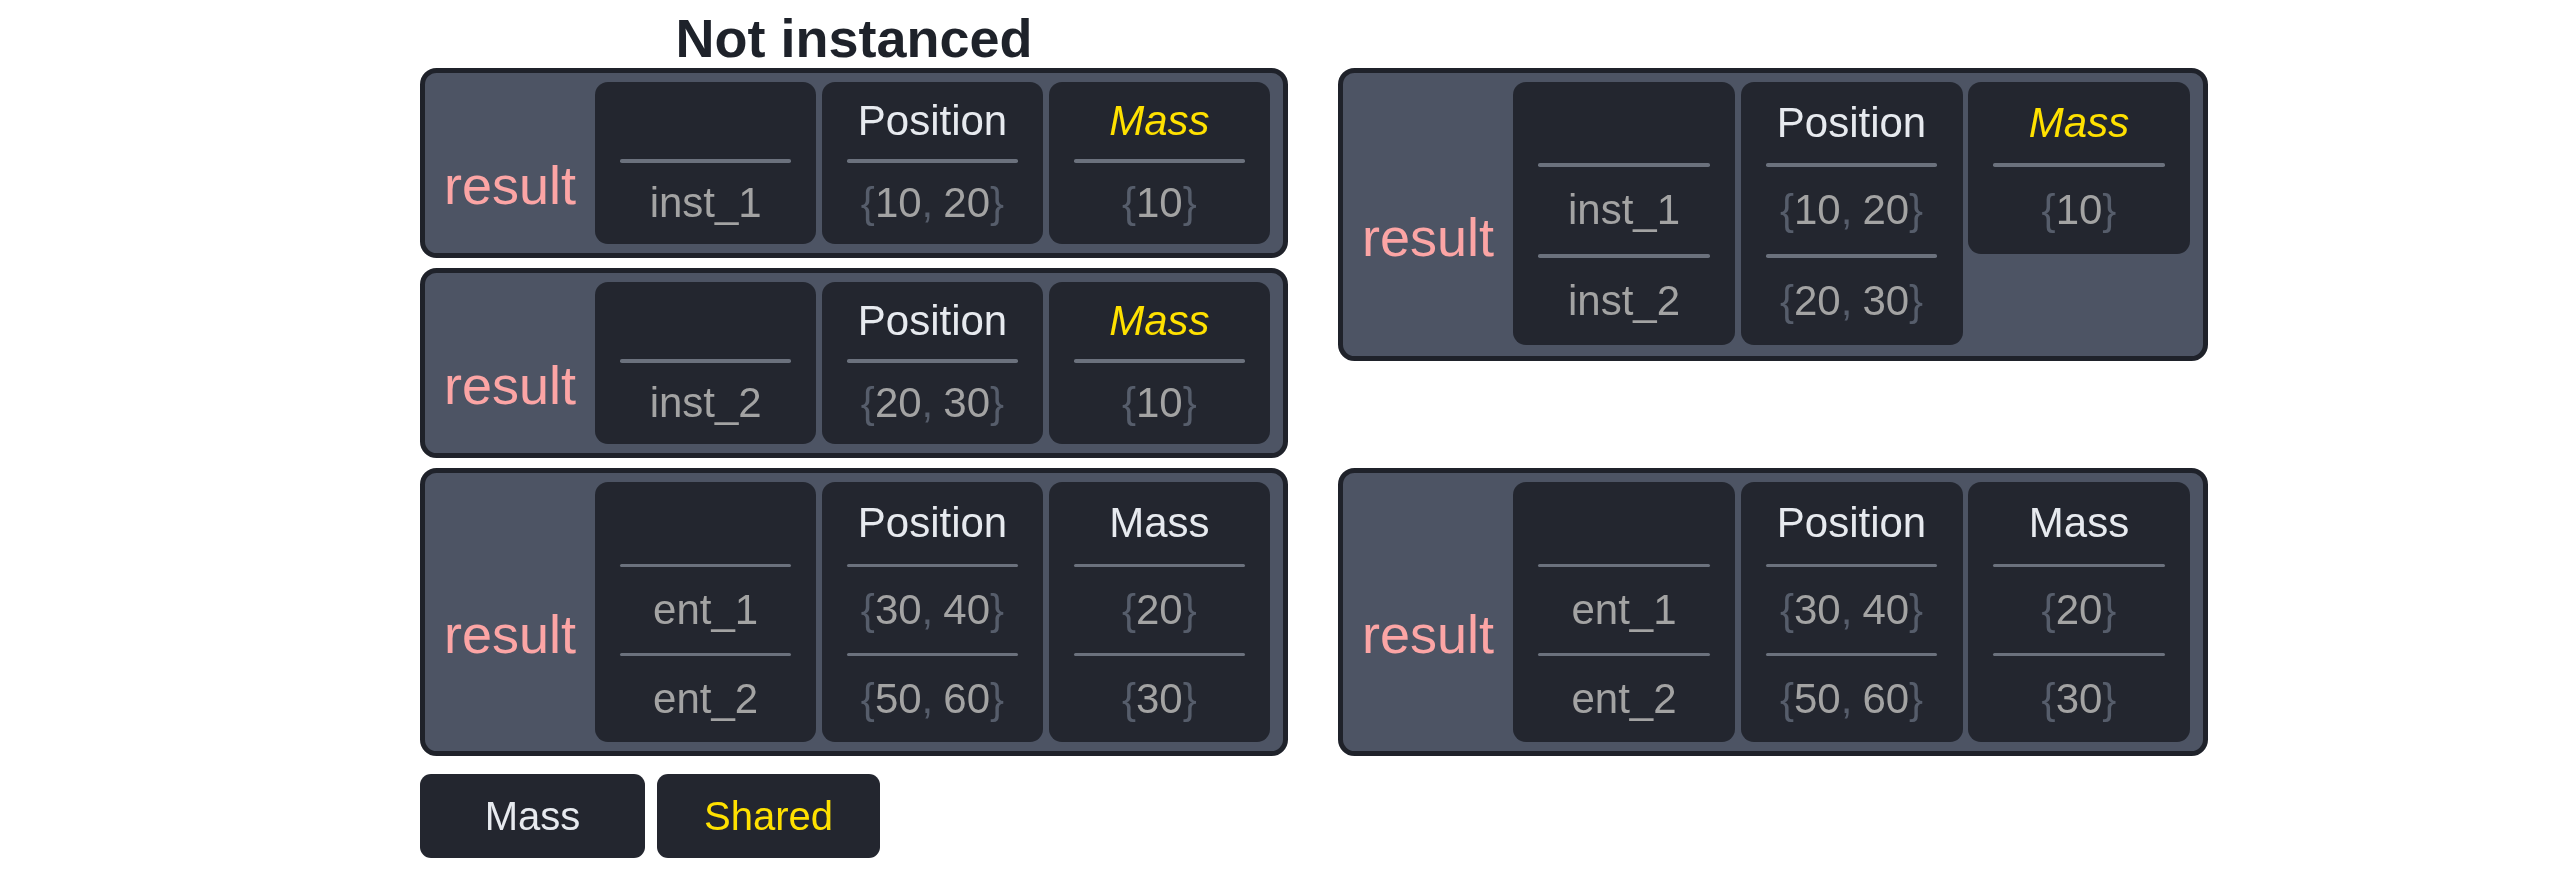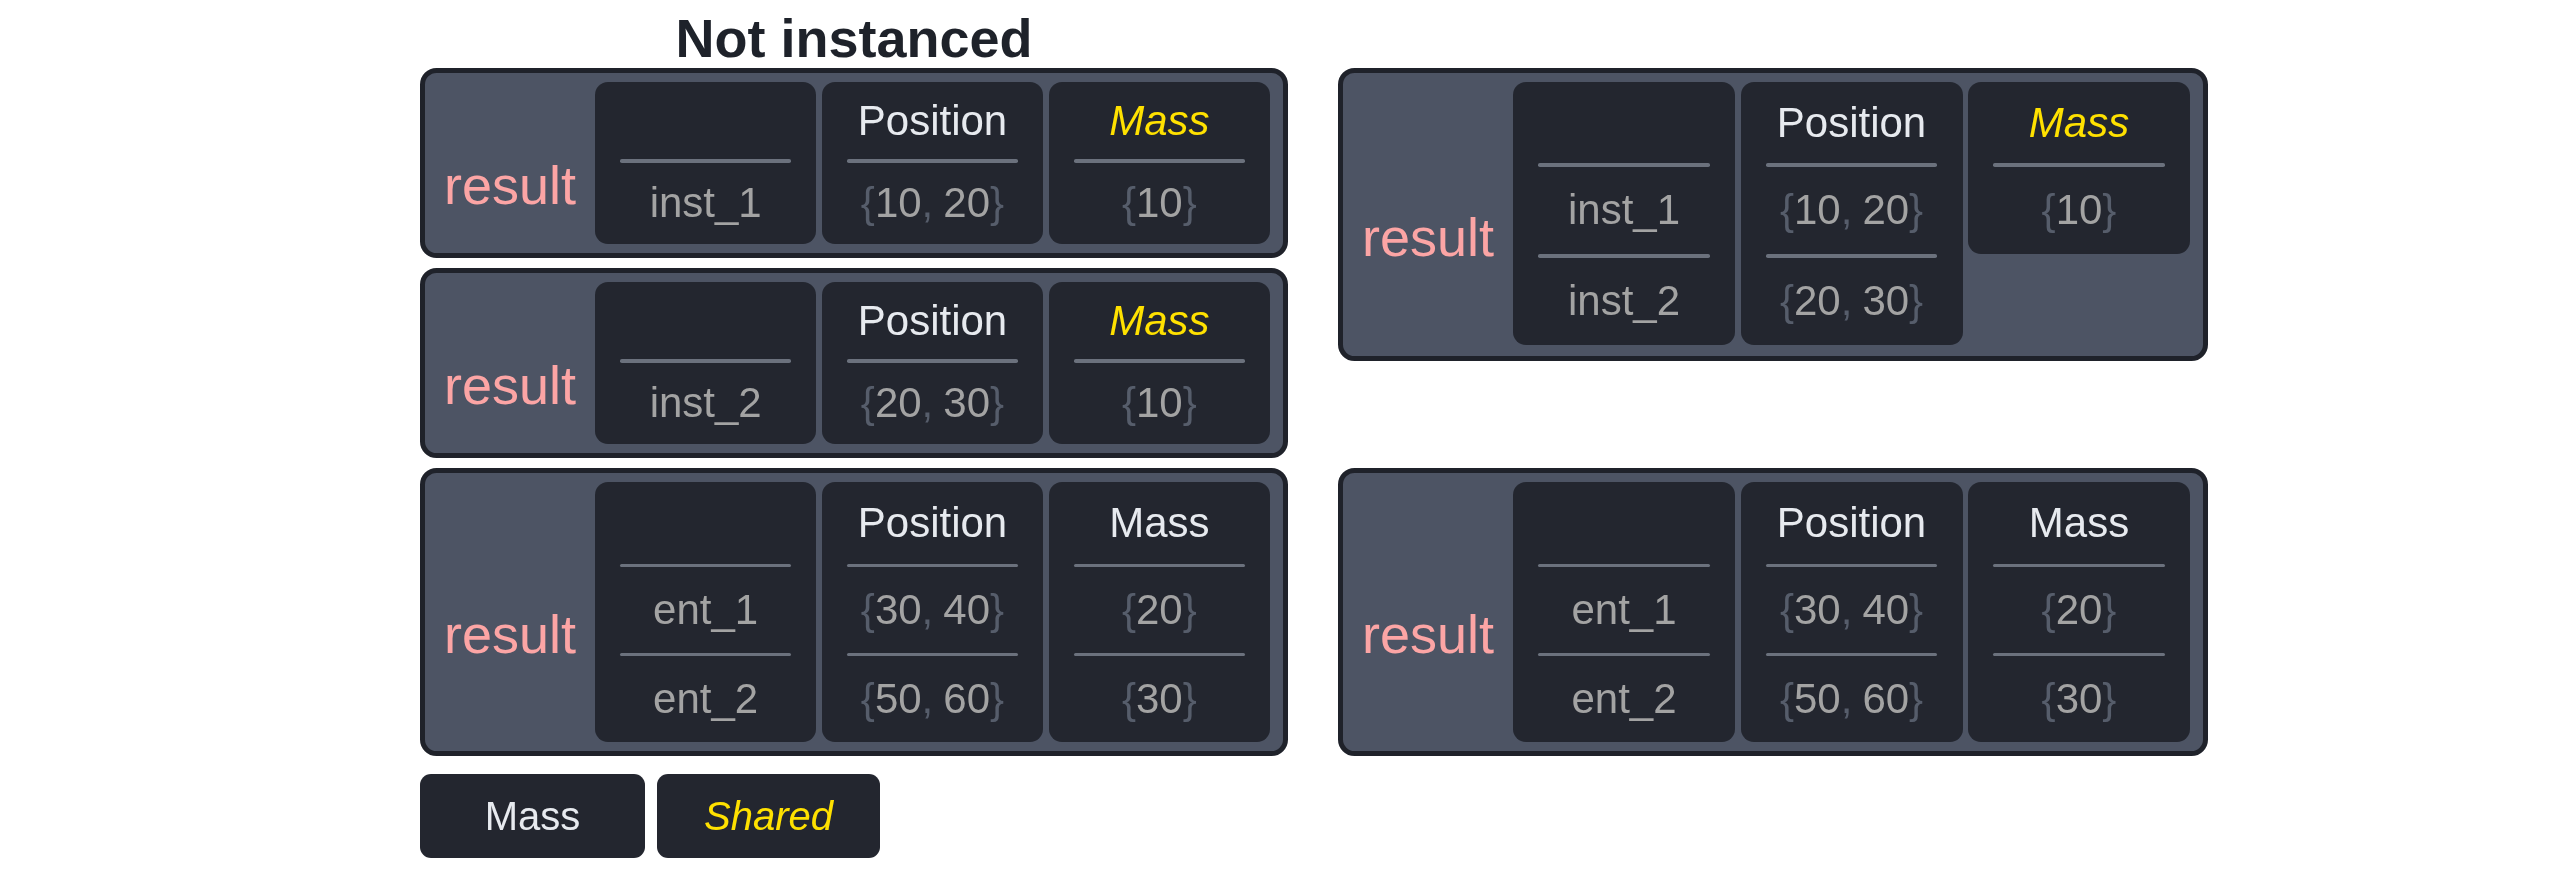--- a/index.html
+++ b/index.html
@@ -48,21 +48,21 @@
   
   .box.tr .cells{align-items:flex-start;}
   .box.tr .hdr{flex:0 0 81px;width:100%;}
   .box.tr .val{flex:0 0 87px;width:100%;}
   .tag{
     position:absolute;top:774px;height:84px;box-sizing:border-box;
     background:#23262f;border-radius:11px;
     display:flex;align-items:center;justify-content:center;font-size:40px;
   }
   #tag-owned{left:420px;width:225px;color:#e7eaef;}
-  #tag-shared{left:657px;width:223px;color:#ffe100;font-style:italic;}
+  #tag-shared{left:657px;width:223px;color:#ffe100;}
 </style>
 </head>
 <body>
 
 <div id="canvas">
 
   <div class="col-title" style="left:420px;width:868px;">Not instanced</div>
 
   <div class="box" style="left:420px;top:68px;width:868px;height:190px;">
     <div class="result">result</div>

